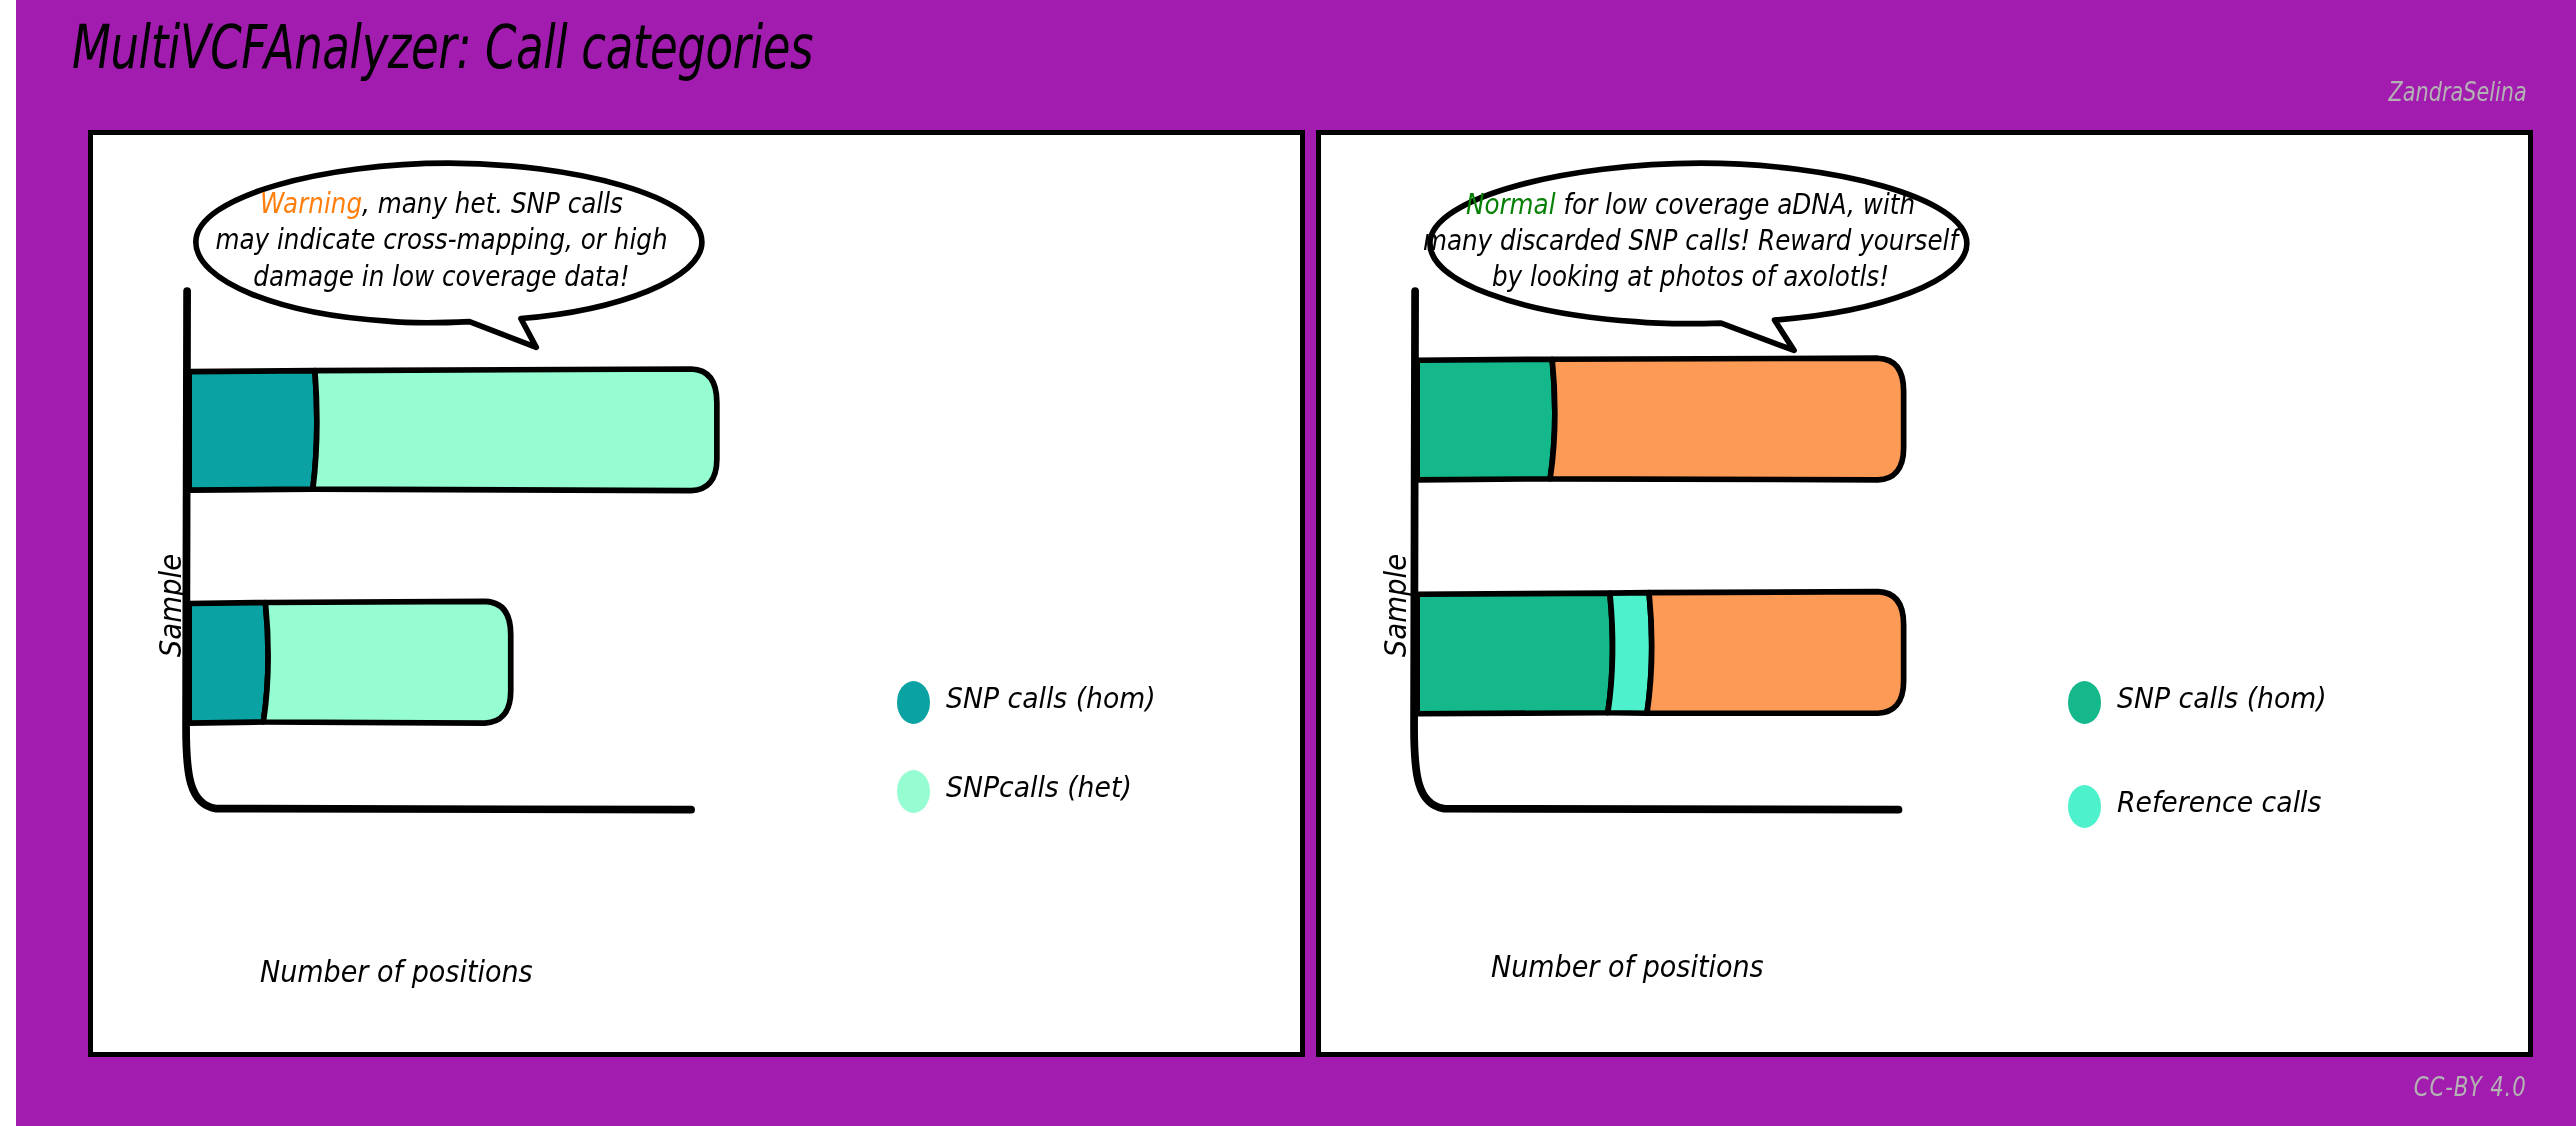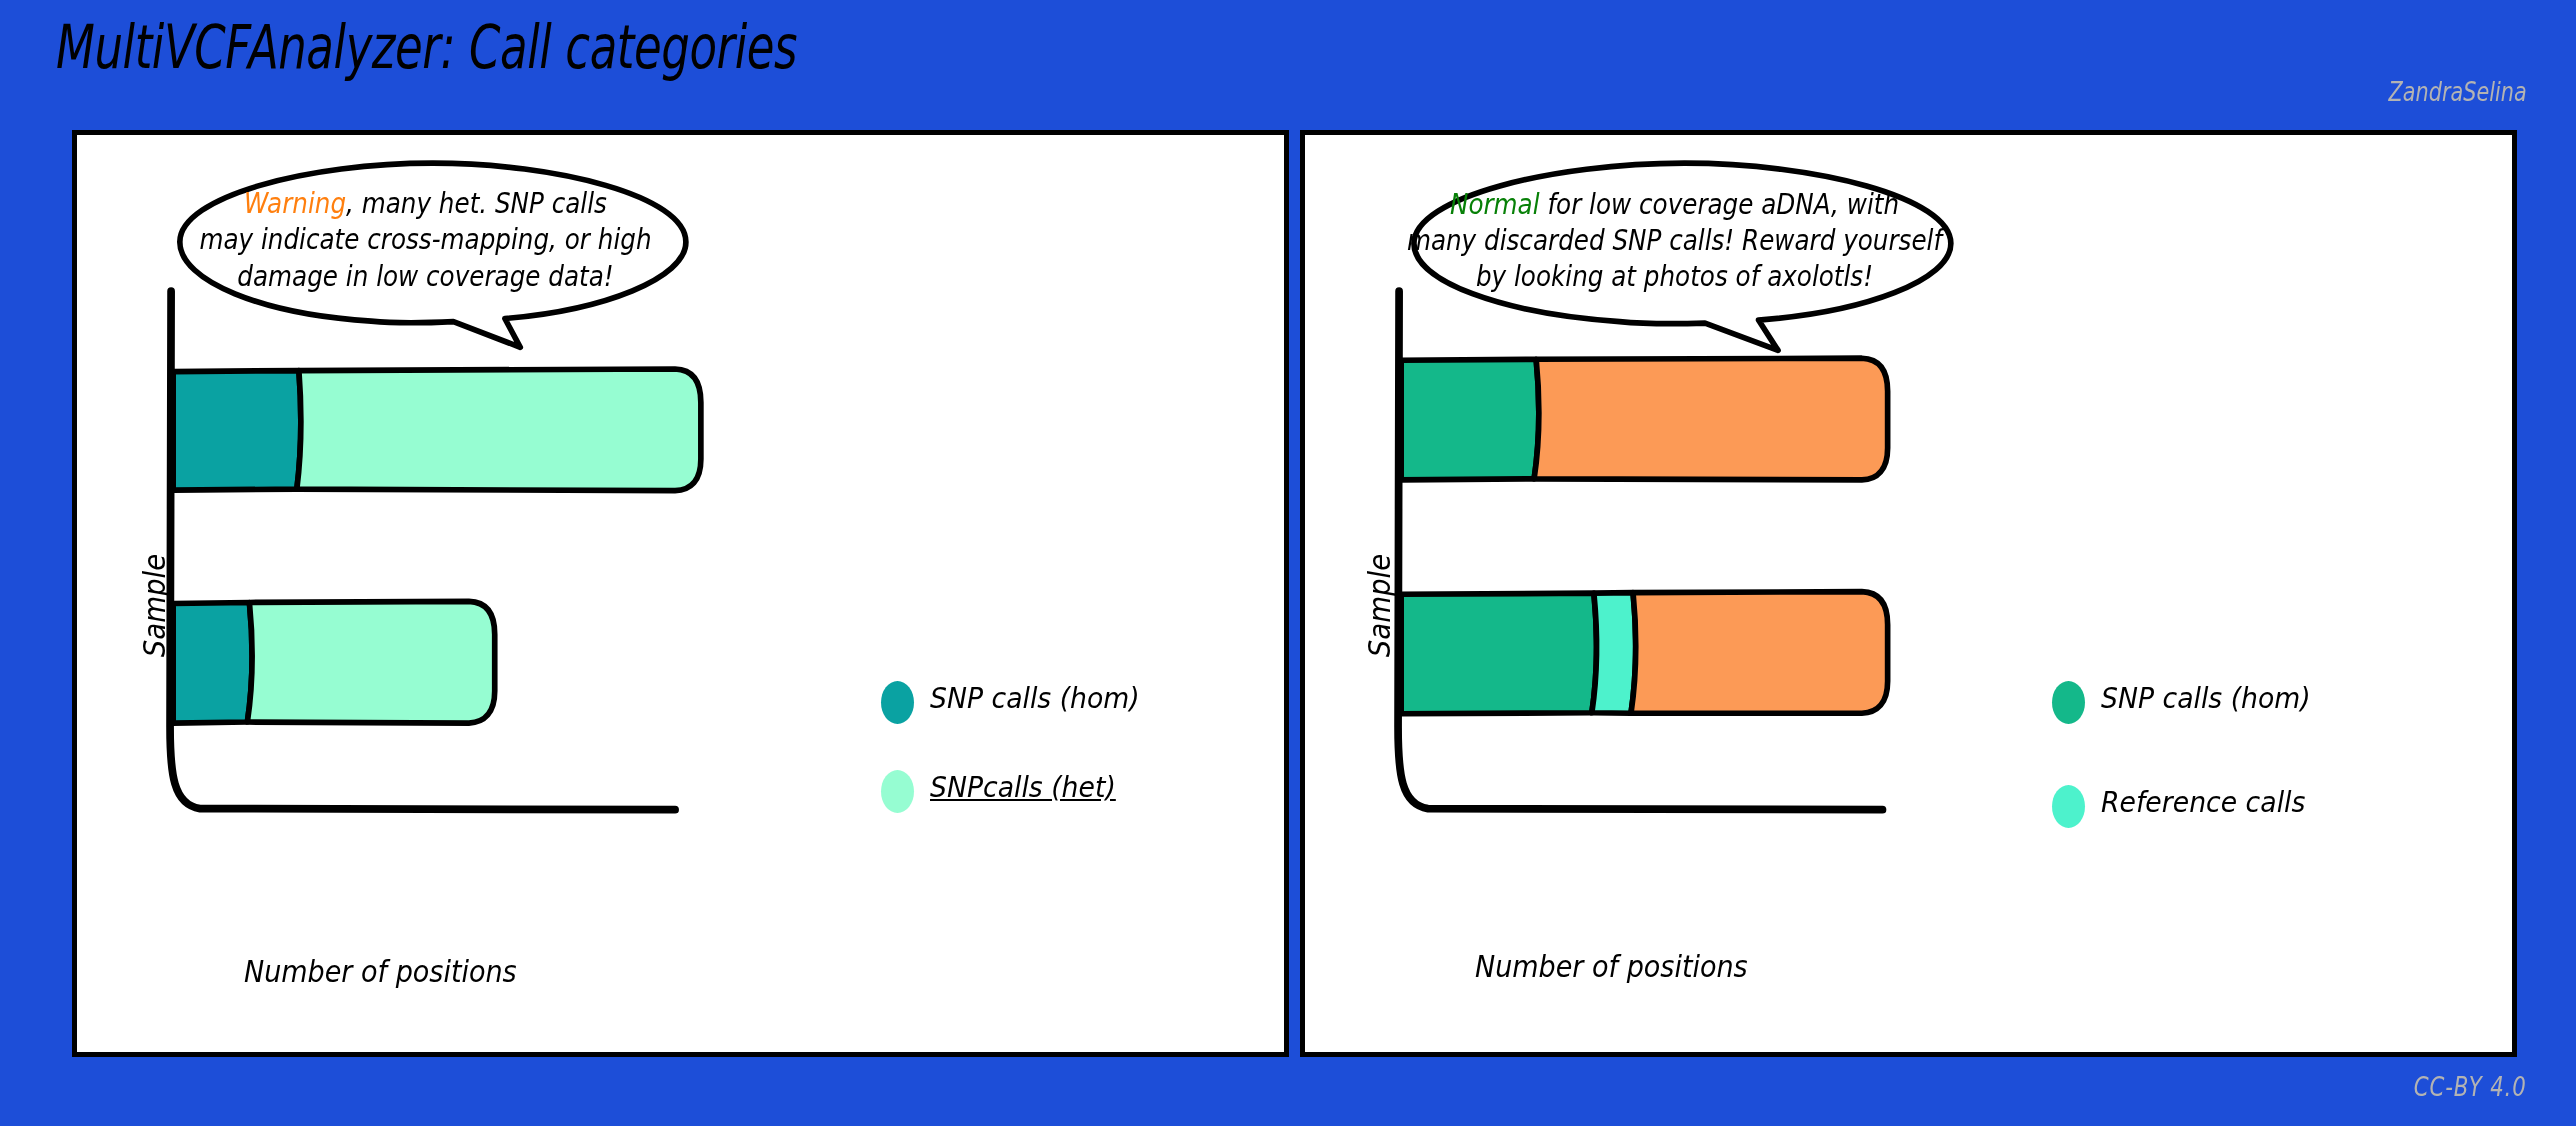--- a/index.html
+++ b/index.html
@@ -1,20 +1,20 @@
 <!DOCTYPE html>
 <html style="font-size:8.2px"><head>
 <meta charset="utf-8">
 <style>
   html,body{margin:0;padding:0;background:#ffffff;}
   body{
     width:2576px;height:1127px;position:relative;overflow:hidden;
     font-family:"DejaVu Sans", sans-serif;
   }
-  .sheet{position:absolute;inset:0;background:#1d4ed8;}
+  .sheet{position:absolute;inset:0;background:#a21caf;margin-left:16px;}
 
   
   #page-title{
     position:absolute;left:56px;top:15.5px;
     font-family:"DejaVu Sans", sans-serif;
     font-size:61px;line-height:1.0;
     font-weight:400;font-style:italic;
     font-stretch:condensed;
     letter-spacing:-0.5px;
     color:#000;
@@ -145,21 +145,21 @@
 
         <div class="axis-y-label" style="left:20.6px;top:453px;transform:rotate(-90deg) scaleX(0.92);">Sample</div>
         <div class="axis-x-label" style="left:167px;top:819px;">Number of positions</div>
       </div>
 
       <div class="legend" style="left:804px;top:546px;width:361px;height:155px;">
         <div class="legend-row" style="left:0;top:0;">
           <span class="legend-dot" style="background:#0aa2a2;"></span>
           <span class="legend-label">SNP calls (hom)</span>
         </div>
-        <div class="legend-row" style="left:0;top:89px;text-decoration:underline;">
+        <div class="legend-row" style="left:0;top:89px;">
           <span class="legend-dot" style="background:#96fdd2;"></span>
           <span class="legend-label">SNPcalls (het)</span>
         </div>
       </div>
 
     </div>
   </div>
 
   <div class="panel" id="panel-right">
     <div class="panel-inner">

